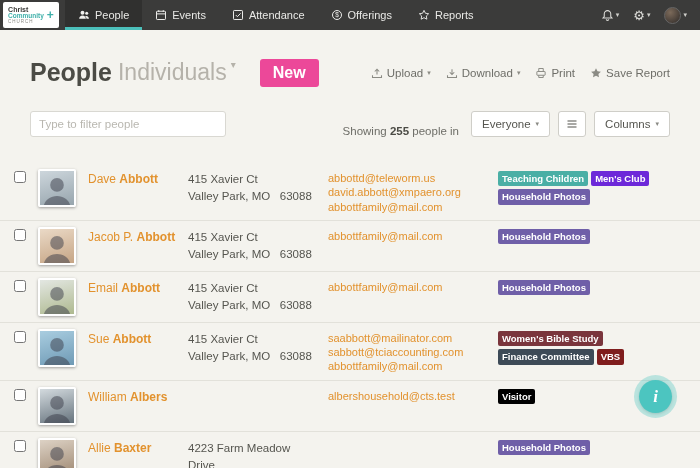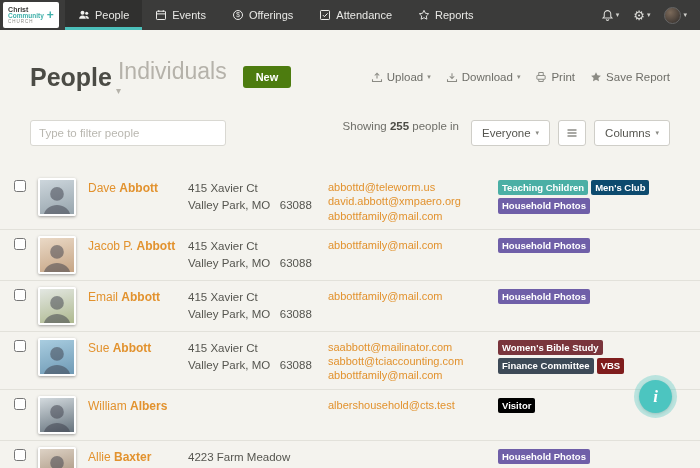--- a/index.html
+++ b/index.html
@@ -24,30 +24,30 @@
   .caret { font-size:7px; color:#cfcfcb; }
   .gear-glyph { font-size:13px; line-height:1; color:#dcdcd8; }
   .nav-avatar { width:17px; height:17px; border-radius:50%; background:radial-gradient(circle at 35% 30%, #7c6a5a, #2e2a28); border:1px solid #666; display:inline-block; }
 
   
   .content { padding-top:0; }
   .title-row { display:flex; align-items:center; padding:0 30px; margin-top:28px; }
   .t-main { font-size:25px; font-weight:bold; color:#4b4b45; }
   .t-sub { font-size:23px; color:#b5b2aa; margin-left:6px; }
   .t-caret { font-size:10px; color:#b5b2aa; margin-left:4px; }
-  .btn-new { background:#4d7c0f; color:#fff; font-size:11px; font-weight:bold; padding:5px 13px; border-radius:3px; margin-left:16px; }
+  .btn-new { background:#ec4899; color:#fff; font-size:16px; font-weight:bold; padding:5px 13px; border-radius:3px; margin-left:24px; }
   .actions { margin-left:auto; display:flex; align-items:center; gap:15px; }
   .action { display:flex; align-items:center; gap:4px; font-size:11.5px; color:#6e6e68; }
   .action svg { display:block; }
 
   
   .filter-row { display:flex; align-items:center; padding:0 30px; margin-top:24px; }
   .filter-input { width:196px; height:26px; border:1px solid #d9d8d2; border-radius:3px; padding:0 8px; font-size:11.5px; color:#55554f; background:#fff; font-family:"Liberation Sans",sans-serif; }
   .filter-input::placeholder { color:#b9b7b0; }
-  .filter-right { margin-left:auto; display:flex; align-items:flex-start; gap:8px; }
+  .filter-right { margin-left:auto; display:flex; align-items:flex-end; gap:8px; }
   .showing { font-size:11.5px; color:#6e6e68; margin-right:4px; }
   .showing b { color:#4b4b45; }
   .btn { display:inline-flex; align-items:center; gap:5px; background:#fff; border:1px solid #cfcec8; border-radius:3px; padding:5px 10px; font-size:11.5px; color:#55554f; height:26px; }
   .btn .caret { color:#8a8a84; }
   .btn.square { padding:5px 7px; }
 
   
   .table { margin-top:26px; }
   .grid-row { display:grid; grid-template-columns:24px 50px 100px 140px 170px 1fr; padding-left:14px; padding-right:4px; }
   .thead { align-items:end; padding-bottom:0; border-bottom:2px solid #4b4b47; }
@@ -103,32 +103,32 @@
     <a class="navitem">
       <svg width="12" height="12" viewBox="0 0 16 16" fill="none" stroke="#f0f0ee" stroke-width="1.3">
           <rect x="2" y="3" width="12" height="11" rx="1"></rect>
           <line x1="2" y1="6.5" x2="14" y2="6.5"></line>
           <line x1="5" y1="1.5" x2="5" y2="4"></line>
           <line x1="11" y1="1.5" x2="11" y2="4"></line>
         </svg>
       <span>Events</span>
     </a>
     <a class="navitem">
+      <svg width="12" height="12" viewBox="0 0 16 16" fill="none" stroke="#f0f0ee" stroke-width="1.3">
+          <rect x="2" y="2" width="12" height="12" rx="1"></rect>
+          <path d="M5 8l2.2 2.2L11.5 5.8"></path>
+        </svg>
+      <span>Attendance</span>
+    </a>
+    <a class="navitem">
       <svg width="12" height="12" viewBox="0 0 16 16">
           <circle cx="8" cy="8" r="6" fill="none" stroke="#f0f0ee" stroke-width="1.3"></circle>
           <text x="8" y="11" text-anchor="middle" font-size="8.5" fill="#f0f0ee" font-family="Liberation Sans, sans-serif">$</text>
         </svg>
       <span>Offerings</span>
-    </a>
-    <a class="navitem">
-      <svg width="12" height="12" viewBox="0 0 16 16" fill="none" stroke="#f0f0ee" stroke-width="1.3">
-          <rect x="2" y="2" width="12" height="12" rx="1"></rect>
-          <path d="M5 8l2.2 2.2L11.5 5.8"></path>
-        </svg>
-      <span>Attendance</span>
     </a>
     <a class="navitem">
       <svg width="12" height="12" viewBox="0 0 16 16" fill="none" stroke="#f0f0ee" stroke-width="1.2">
           <path d="M8 1.8l1.9 3.9 4.3.6-3.1 3 .7 4.3L8 11.6l-3.8 2 .7-4.3-3.1-3 4.3-.6z"></path>
         </svg>
       <span>Reports</span>
     </a>
   </nav>
   <div class="nav-right">
     <a class="icon-btn">
@@ -146,21 +146,21 @@
       <span class="nav-avatar"></span>
       <span class="caret">▾</span>
     </a>
   </div>
 </header>
 
 <main class="content">
 
   <div class="title-row">
     <span class="t-main">People</span>
-    <a style="display:flex;flex-direction:column;">
+    <a style="display:flex;">
       <span class="t-sub">Individuals</span>
       <span class="t-caret">▾</span>
     </a>
     <a class="btn-new">New</a>
     <div class="actions">
       <a class="action">
         <svg width="12" height="12" viewBox="0 0 16 16" fill="none" stroke="#8b8b84" stroke-width="1.4">
             <path d="M8 10V3M5 6l3-3 3 3"></path>
             <path d="M2 11v3h12v-3"></path>
           </svg>
@@ -237,21 +237,21 @@
       <div class="addr1">415 Xavier Ct</div>
       <div class="addr2">Valley Park, MO   63088</div>
     </div>
     <div class="c-email">
             <a class="email-link">abbottd@teleworm.us</a>
             <a class="email-link">david.abbott@xmpaero.org</a>
             <a class="email-link">abbottfamily@mail.com</a>
           </div>
     <div class="c-tags">
             <span class="tag" style="background: rgb(74, 175, 165);">Teaching Children</span>
-            <span class="tag" style="background: #0c4a6e;">Men's Club</span>
+            <span class="tag" style="background: #6d28d9;">Men's Club</span>
             <span class="tag" style="background: rgb(111, 95, 168);">Household Photos</span>
           </div>
   </div>
 
   <div class="grid-row trow">
     <div class="c-check"><input type="checkbox" style=""></div>
     <div class="c-photo">
       <div class="avatar">
         <svg width="34" height="34" viewBox="0 0 40 40">
                 <circle cx="20" cy="14" r="8" fill="rgba(58,60,72,.5)"></circle>

